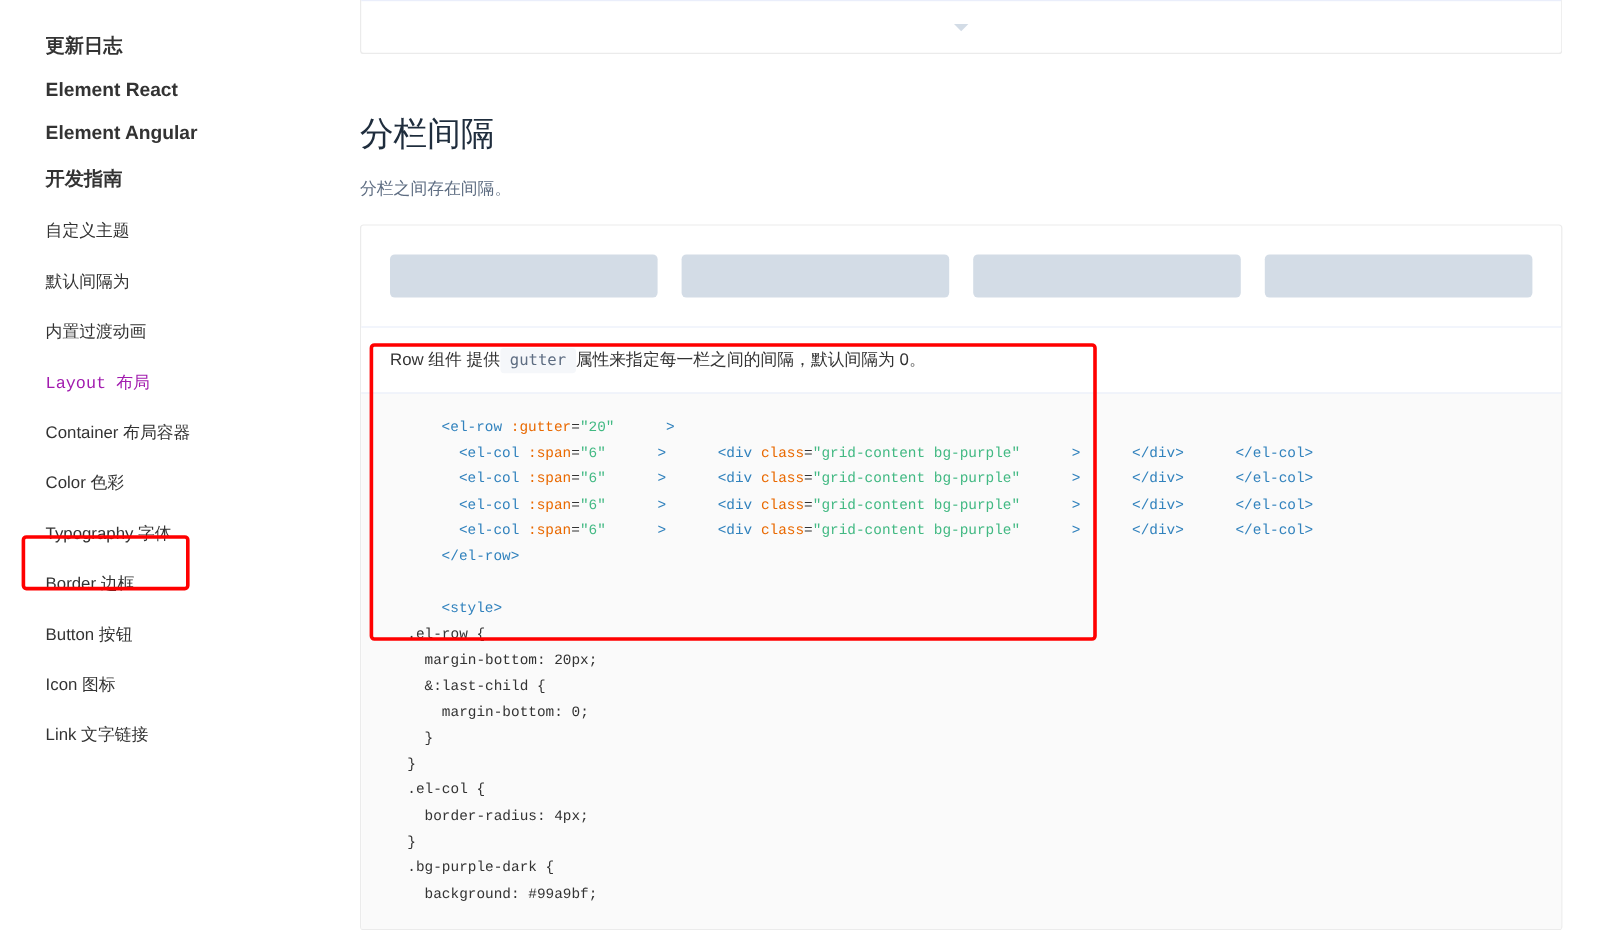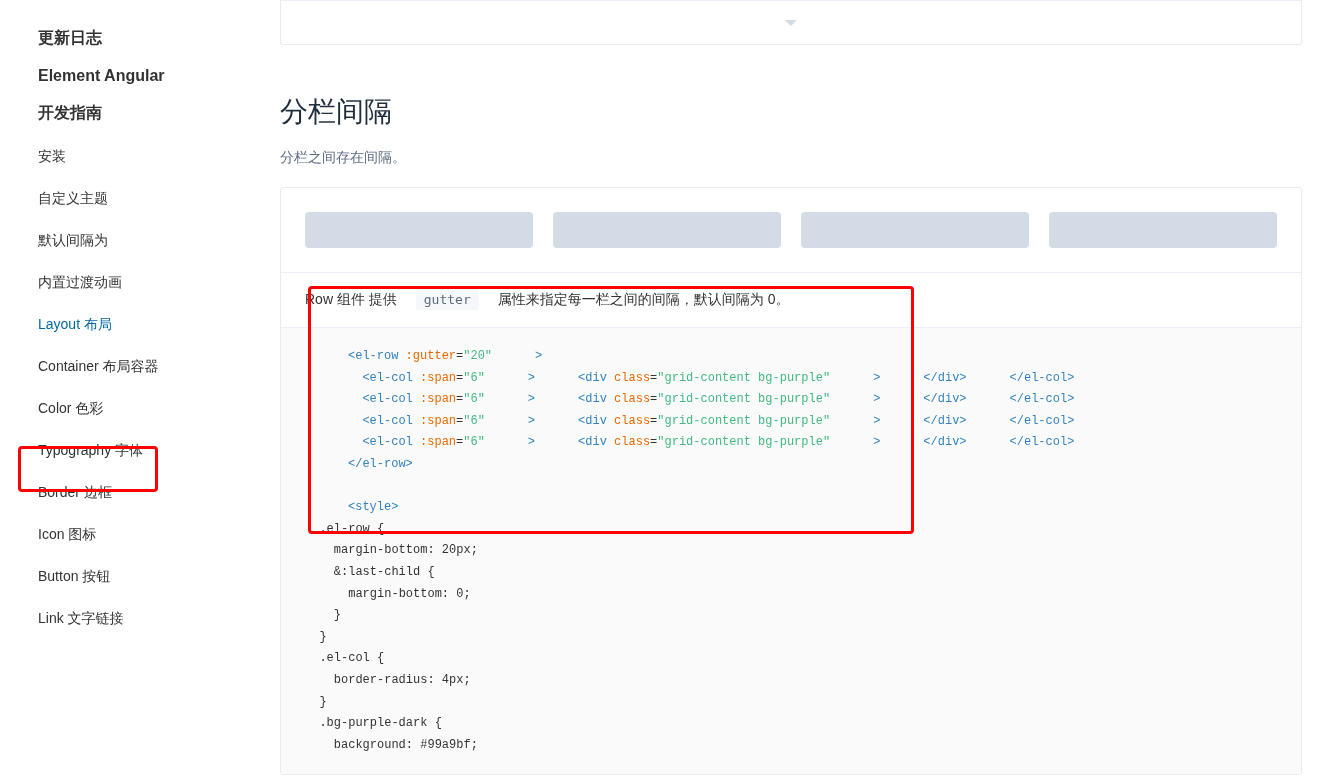--- a/index.html
+++ b/index.html
@@ -11,40 +11,42 @@
       font-family: "Helvetica Neue", Helvetica, "PingFang SC", "Hiragino Sans GB", "Microsoft YaHei", Arial, sans-serif;
       color: #333;
       background: #fff;
       width: 1332px;
       height: 782px;
       overflow: hidden;
     }
     .container {
       display: flex;
       height: 100%;
+      gap: 20px;
     }
     .sidebar {
       width: 280px;
       padding: 10px 0 0 38px;
       flex-shrink: 0;
     }
     .sidebar-group-title {
       font-size: 16px;
       font-weight: 700;
       color: #333;
       margin: 18px 0 12px 0;
     }
     .sidebar-item {
       font-size: 14px;
       color: #333;
       padding: 12px 0;
       cursor: pointer;
     }
     .sidebar-item.active {
-      color: #0369a1;
+      color: #a21caf;
+      font-family: Liberation Mono, monospace;
     }
     .sidebar-subheading {
       font-size: 12px;
       color: #999;
       padding: 16px 0 10px 0;
     }
     .active-highlight {
       position: absolute;
       border: 3px solid #ff0000;
       border-radius: 4px;
@@ -122,21 +124,21 @@
       font-size: 14px;
       color: #333;
     }
     .meta-box code.inline {
       background: #f5f7fa;
       color: #5e6d82;
       padding: 3px 8px;
       border-radius: 3px;
       font-family: Menlo, Monaco, Consolas, monospace;
       font-size: 13px;
-      margin: 0 19px;
+      margin: 0 0;
     }
     .code-block {
       background: #fafafa;
       padding: 18px 24px;
       font-family: Menlo, Monaco, Consolas, Courier, monospace;
       font-size: 12px;
       line-height: 1.8;
       color: #333;
       border-top: 1px solid #eaeefb;
       white-space: pre;
@@ -146,33 +148,33 @@
     .attr { color: #e96900; }
     .str { color: #42b983; }
     .prop { color: #333; }
   </style>
 </head>
 <body>
 
 <div class="container">
   <div class="sidebar">
     <div class="sidebar-group-title">更新日志</div>
+    <div class="sidebar-group-title">Element React</div>
     <div class="sidebar-group-title">Element Angular</div>
     <div class="sidebar-group-title">开发指南</div>
-    <div class="sidebar-item">安装</div>
     <div class="sidebar-item">自定义主题</div>
     <div class="sidebar-item">默认间隔为</div>
     <div class="sidebar-item">内置过渡动画</div>
     <div class="sidebar-item active">Layout 布局</div>
     <div class="sidebar-item">Container 布局容器</div>
     <div class="sidebar-item">Color 色彩</div>
     <div class="sidebar-item">Typography 字体</div>
     <div class="sidebar-item">Border 边框</div>
+    <div class="sidebar-item">Button 按钮</div>
     <div class="sidebar-item">Icon 图标</div>
-    <div class="sidebar-item">Button 按钮</div>
     <div class="sidebar-item">Link 文字链接</div>
   </div>
 
   <div class="main">
     <div class="demo-box" style="border-top:none; border-radius:0 0 3px 3px;">
       <div class="demo-toggle">
         <span class="caret-down"></span>
       </div>
     </div>
 

